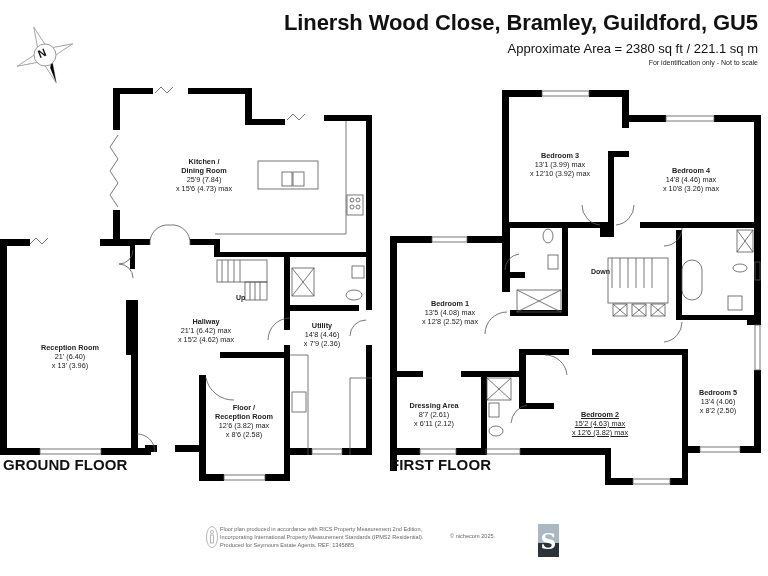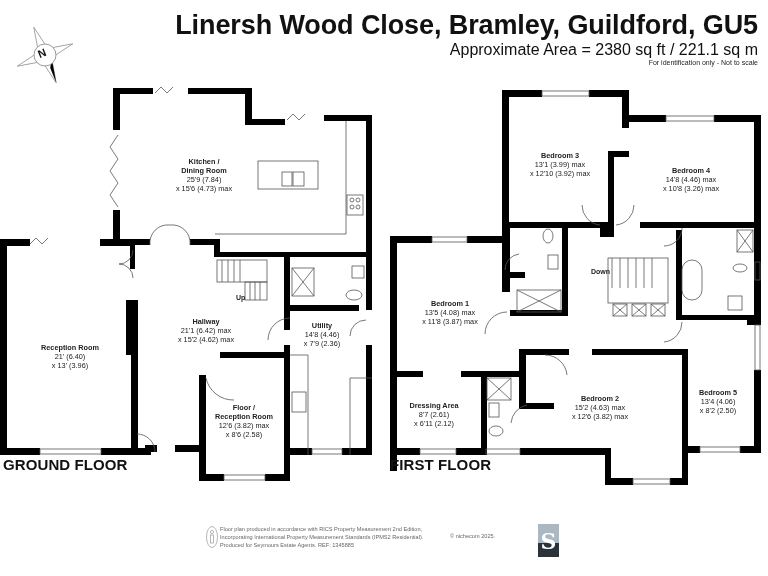--- a/index.html
+++ b/index.html
@@ -1,19 +1,19 @@
 <!DOCTYPE html>
 <html><head>
 <meta charset="utf-8">
 <style>
   html,body{margin:0;padding:0;background:#fff;}
   body{width:768px;height:576px;position:relative;overflow:hidden;font-family:"Liberation Sans",sans-serif;color:#111;}
   .abs{position:absolute;}
-  .title{right:10px;top:10px;font-size:27px;font-weight:bold;letter-spacing:-0.1px;white-space:nowrap;}
-  .area{right:10px;top:41px;font-size:16px;white-space:nowrap;}
+  .title{right:10px;top:10px;font-size:22px;font-weight:bold;letter-spacing:-0.1px;white-space:nowrap;}
+  .area{right:10px;top:41px;font-size:13px;white-space:nowrap;}
   .idnote{right:10px;top:59px;font-size:7px;white-space:nowrap;color:#222;}
   svg.plan{position:absolute;left:0;top:0;}
   .room{position:absolute;text-align:center;font-size:7.3px;line-height:9px;color:#222;transform:translateX(-50%);white-space:nowrap;}
   .room .nm{font-weight:bold;display:block;}
   .room span{display:block;}
   .floor-label{font-size:15px;font-weight:bold;letter-spacing:0.1px;}
   .stair-label{font-size:7px;font-weight:bold;color:#222;}
   .footer{left:220px;top:525px;font-size:5.6px;line-height:8px;color:#666;width:300px;}
   .copy{left:450px;top:533px;font-size:5.6px;color:#666;white-space:nowrap;}
   .logo{left:538px;top:524px;width:21px;height:33px;}
@@ -277,28 +277,28 @@
   <span>x 12'10 (3.92) max</span>
 </div>
 <div class="room" style="left:691px;top:166px;">
   <span class="nm">Bedroom 4</span>
   <span>14'8 (4.46) max</span>
   <span>x 10'8 (3.26) max</span>
 </div>
 <div class="room" style="left:450px;top:299px;">
   <span class="nm">Bedroom 1</span>
   <span>13'5 (4.08) max</span>
-  <span>x 11'8 (3.87) max</span>
+  <span>x 12'8 (2.52) max</span>
 </div>
 <div class="room" style="left:434px;top:401px;">
   <span class="nm">Dressing Area</span>
   <span>8'7 (2.61)</span>
   <span>x 6'11 (2.12)</span>
 </div>
-<div class="room" style="left:600px;top:394px;">
+<div class="room" style="left:600px;top:410px;text-decoration:underline;">
   <span class="nm">Bedroom 2</span>
   <span>15'2 (4.63) max</span>
   <span>x 12'6 (3.82) max</span>
 </div>
 <div class="room" style="left:718px;top:388px;">
   <span class="nm">Bedroom 5</span>
   <span>13'4 (4.06)</span>
   <span>x 8'2 (2.50)</span>
 </div>
 <div class="abs stair-label" style="left:591px;top:268px;">Down</div>

